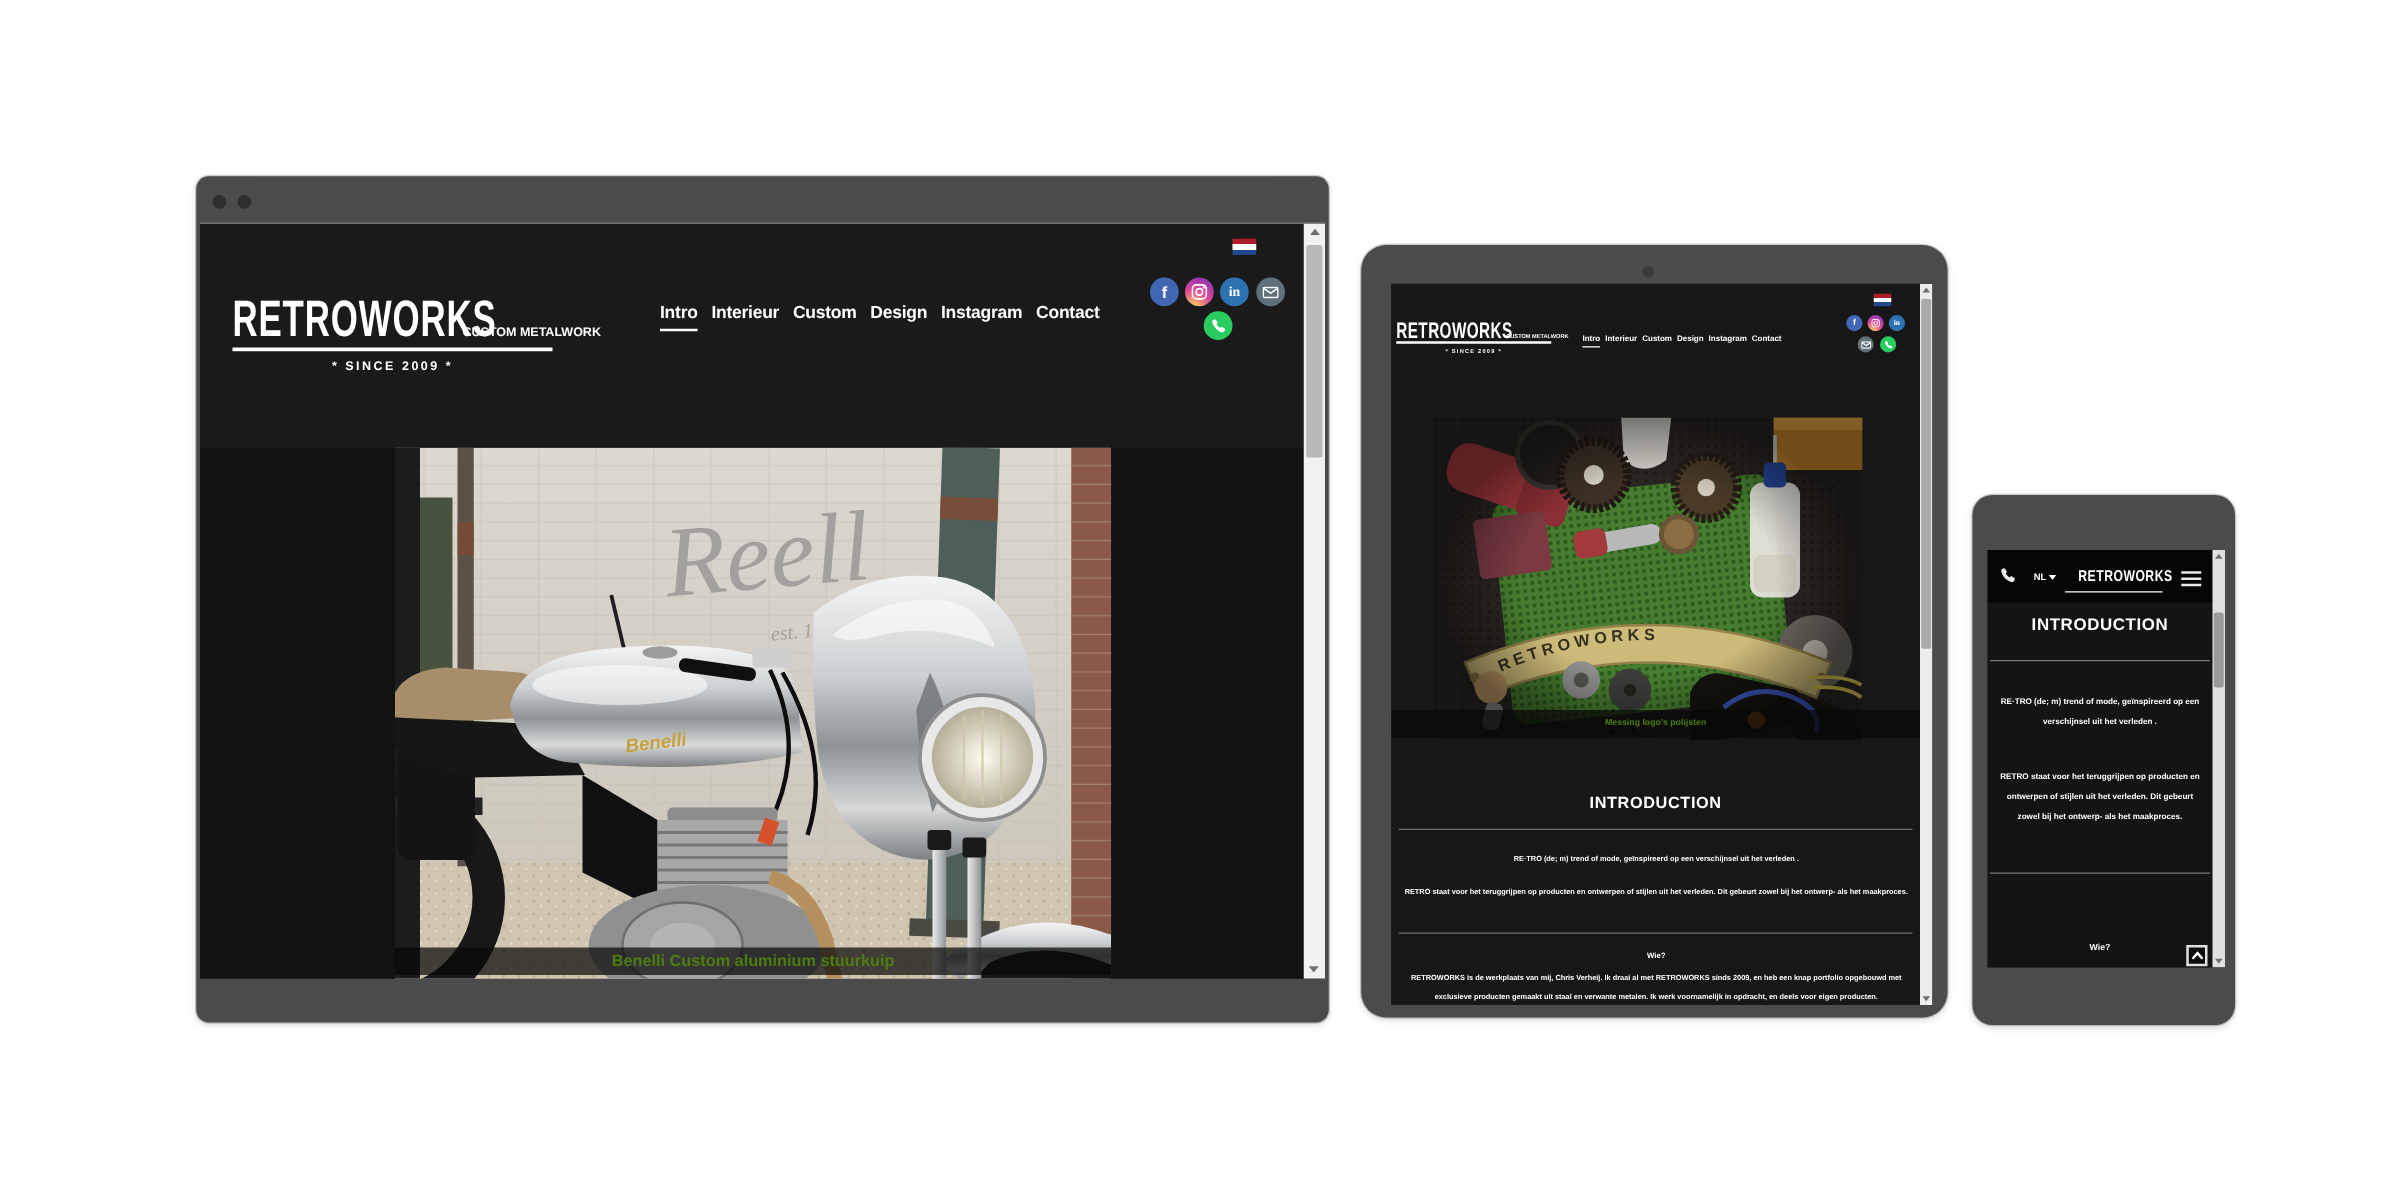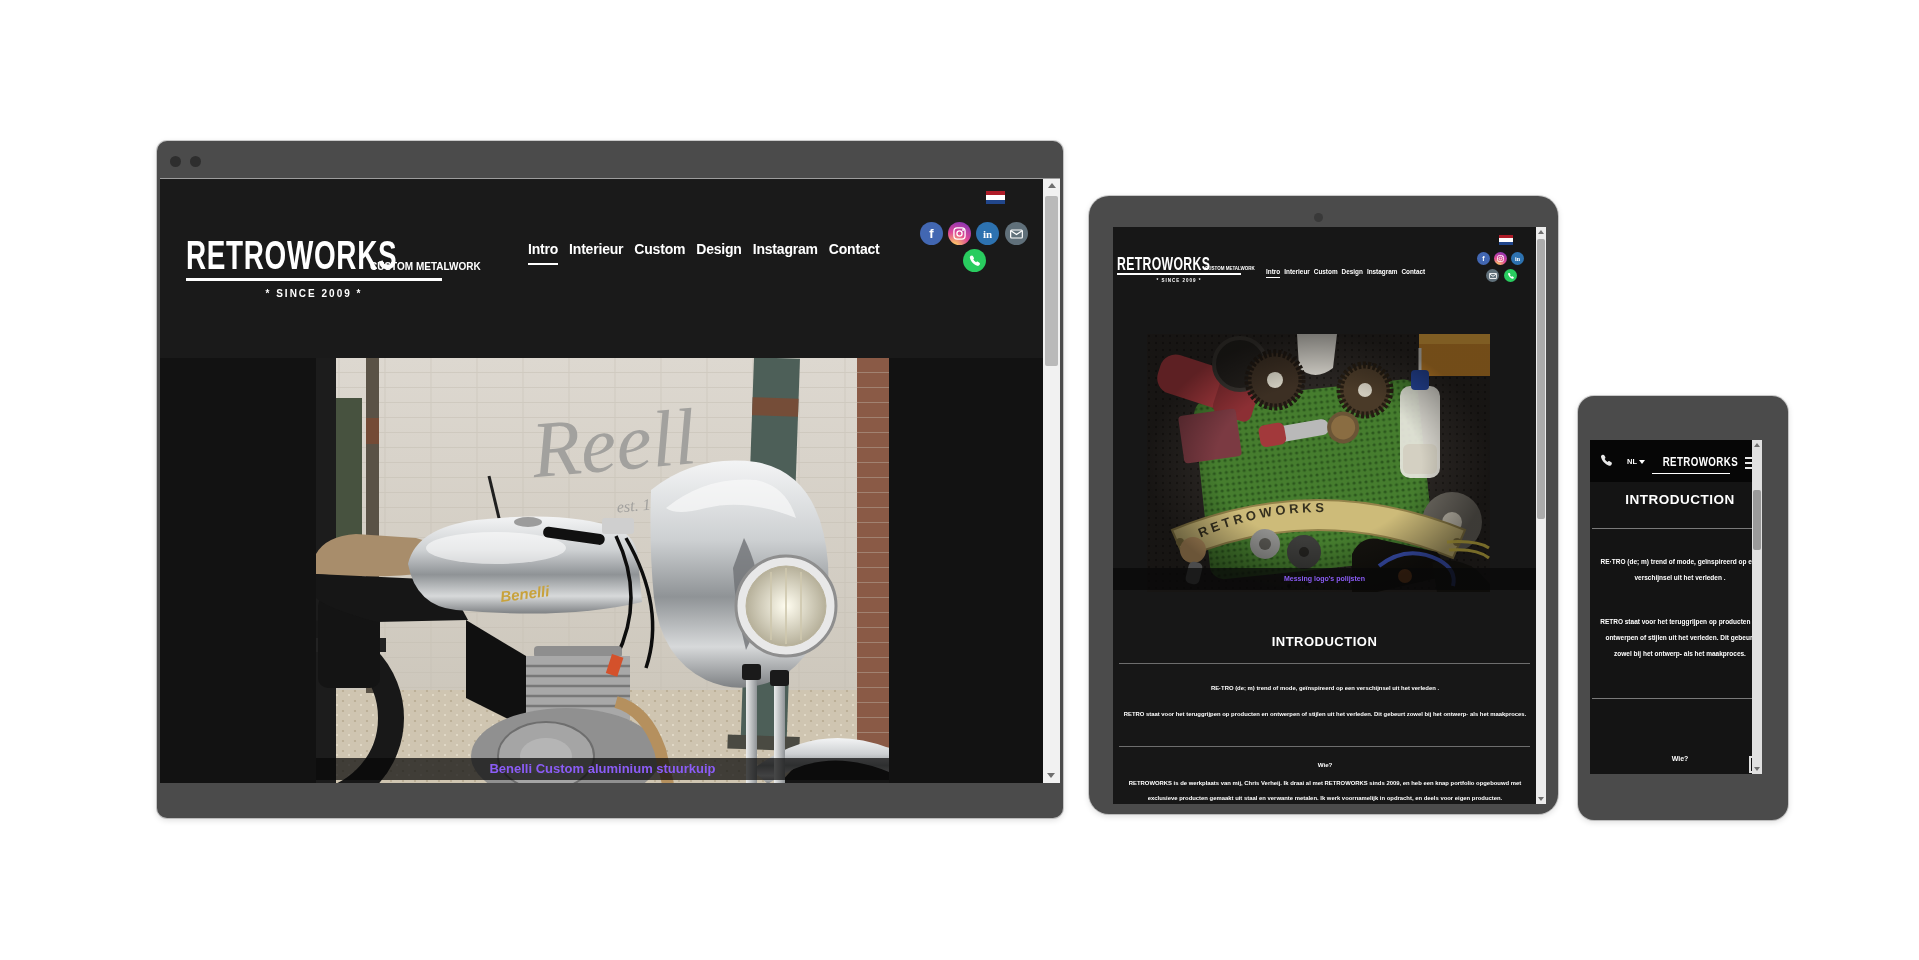--- a/index.html
+++ b/index.html
@@ -46,21 +46,21 @@
   .soc.fb { background:#4267b2; }
   .soc.ig { background:radial-gradient(circle at 28% 105%, #fdc468 8%, #df4996 48%, #9036b2 85%); }
   .soc.li { background:#2d72b0;font-family:Liberation Serif, serif; }
   .soc.ml { background:#60707a; }
   .soc.wa { background:#29cc5f; }
 
   
   .sec-title { position:absolute; left:0; right:0; text-align:center; color:#fff; font-weight:700; letter-spacing:0.5px; }
   .divider { position:absolute; height:1px; background:#6e6e6e; }
   .para { position:absolute; text-align:center; color:#fff; font-weight:700; }
-  .caption-band { position:absolute; background:rgba(8,8,8,0.72); color:#8b5cf6; font-weight:700; text-align:center; }
+  .caption-band { position:absolute; background:rgba(8,8,8,0.72); color:#4d7c0f; font-weight:700; text-align:center; }
 
   svg { display:block; }
   .hero { position:absolute; overflow:hidden; }
   .hero svg { width:100%; height:100%; }
 
   
   .ph-header { position:absolute; left:0; right:0; top:0; height:42px; background:#060606; }
   .burger-bar { display:block; width:16px; height:2px; background:#e8e8e8; margin:3px 0; }
   .caret-down { display:inline-block; width:0; height:0; border-left:3.5px solid transparent; border-right:3.5px solid transparent; border-top:4px solid #fff; margin-left:2px; vertical-align:middle; }
 
@@ -363,21 +363,21 @@
 
       <div class="sb" style="width:10px; background:#ececec;">
         <div class="tri-up" style="border-left-width:3px; border-right-width:3px; border-bottom-width:4px; margin-top:3px;"></div>
         <div class="sb-thumb" style="top:12px; height:280px; left:1px; right:1px; background:#ababab;"></div>
         <div class="tri-down abs" style="left:2px; bottom:3px; border-left-width:3px; border-right-width:3px; border-top-width:4px;"></div>
       </div>
     </div>
   </div>
 
   <div class="dev-frame phone-frame">
-    <div class="screen" style="left:12px; top:44px; width:172px; height:334px; background:#141414;">
+    <div class="screen" style="left:12px; top:44px; width:190px; height:334px; background:#141414;">
       <div class="page" style="width:180px; background:#141414;">
 
         <div class="ph-header">
           <svg class="abs" style="left:9px; top:13px;" width="15" height="15" viewBox="0 0 16 16">
               <path d="M3.2 2.1C2.3 2.6 1.9 3.6 2.2 4.6 3 7.6 5 10.3 7.6 12c.9.6 2 1.2 3.1 1.5 1 .3 2-.2 2.5-1.1l.4-.8c.3-.6.1-1.3-.5-1.7L11.3 8.8c-.5-.3-1.2-.2-1.6.2l-.5.5C7.9 8.7 6.8 7.6 6 6.3l.5-.5c.4-.4.5-1.1.2-1.6L5.6 2.4C5.2 1.8 4.5 1.6 3.9 1.9Z" fill="#e8e8e8"></path>
             </svg>
 
           <div class="abs" style="left:37px; top:17px; color:#fff; font-size:7.5px; font-weight:700;">
             <span>NL</span><span class="caret-down"></span>
           </div>

